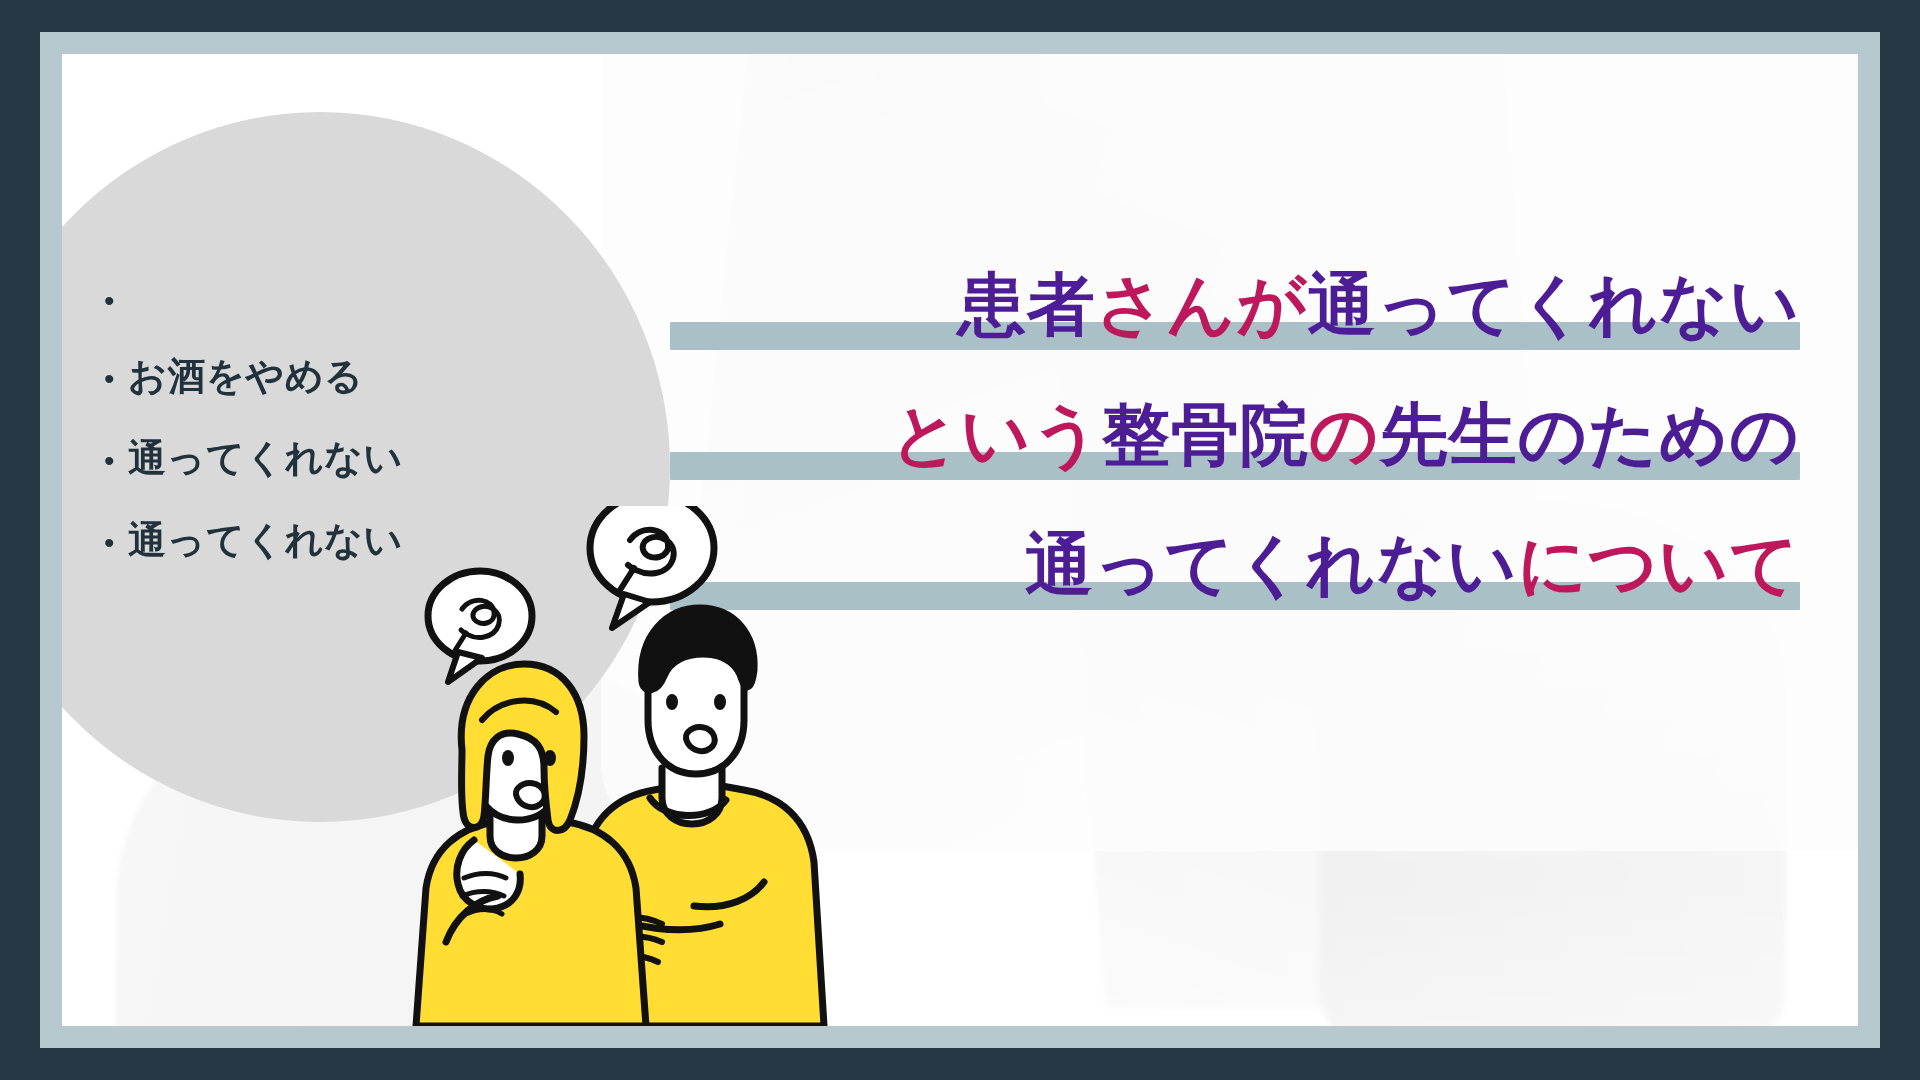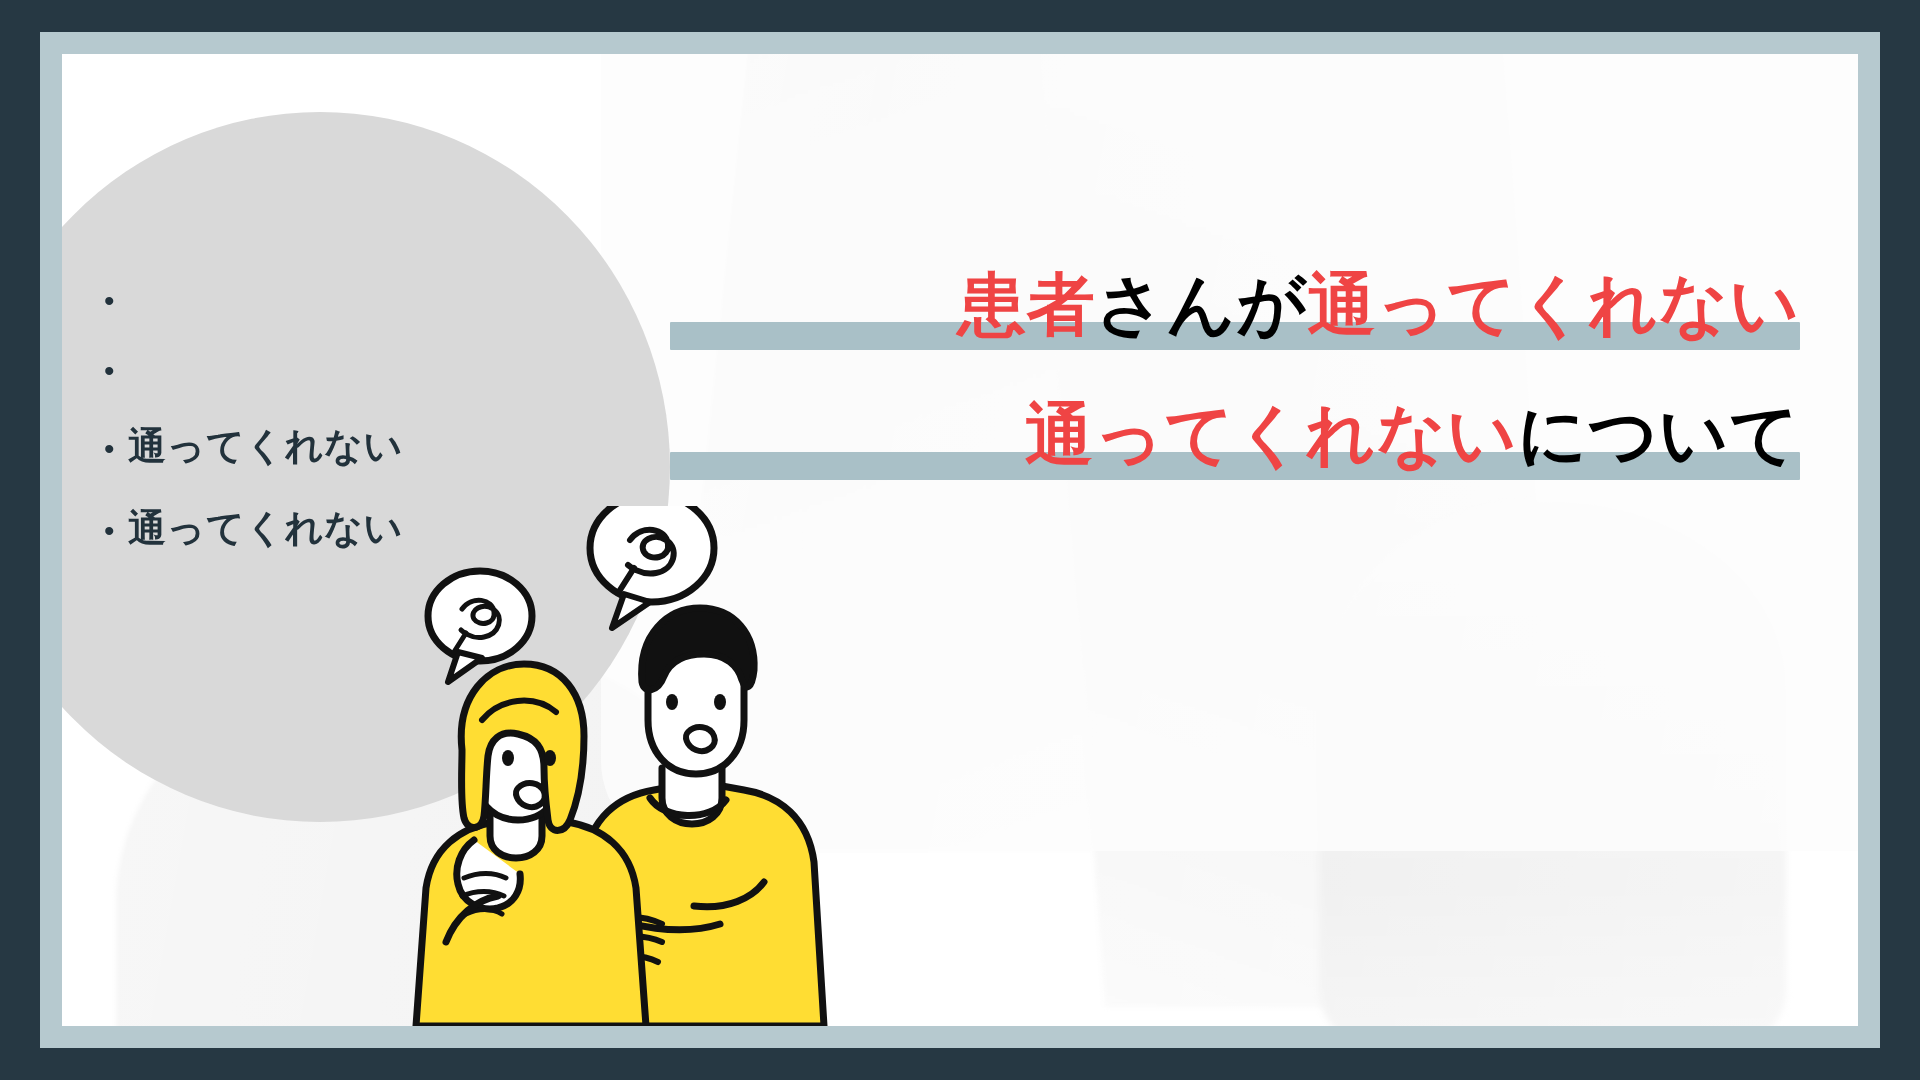--- a/index.html
+++ b/index.html
@@ -118,22 +118,22 @@
   .hl-bar.w3 { width:1035px; }
   .hl-text {
     position:relative;
     font-size:68px;
     font-weight:700;
     line-height:108px;
     letter-spacing:1px;
     white-space:nowrap;
     color:#22323c;
   }
-  .o { color:#ef4444; }
-  .d { color:#000000; }
+  .o { color:#4c1d95; }
+  .d { color:#be185d; }
 
   
   #illustration {
     position:absolute;
     left:300px; bottom:0;
     width:560px; height:520px;
   }
   #illustration svg { display:block; width:100%; height:100%; }
 </style>
 </head>
@@ -155,35 +155,40 @@
     </div>
 
     <div id="grey-blob"></div>
 
     <div id="bullet-list">
       <div class="bullet-row">
         <span class="bullet-dot">•</span>
       </div>
       <div class="bullet-row">
         <span class="bullet-dot">•</span>
+        <span class="bullet-text">お酒をやめる</span>
       </div>
       <div class="bullet-row">
         <span class="bullet-dot">•</span>
         <span class="bullet-text">通ってくれない</span>
       </div>
       <div class="bullet-row">
         <span class="bullet-dot">•</span>
         <span class="bullet-text">通ってくれない</span>
       </div>
     </div>
 
     <div id="headline">
       <div class="hl-line">
         <div class="hl-bar w1" style="width: 1130px;"></div>
         <div class="hl-text"><span class="o">患者</span><span class="d">さんが</span><span class="o">通ってくれない</span></div>
+      </div>
+      <div class="hl-line">
+        <div class="hl-bar w2" style="width: 1130px;"></div>
+        <div class="hl-text"><span class="d">という</span><span class="o">整骨院</span><span class="d">の</span><span class="o">先生のための</span></div>
       </div>
       <div class="hl-line">
         <div class="hl-bar w3" style="width: 1130px;"></div>
         <div class="hl-text"><span class="o">通ってくれない</span><span class="d">について</span></div>
       </div>
     </div>
 
     <div id="illustration">
       <svg viewBox="0 0 560 520" xmlns="http://www.w3.org/2000/svg">
         <g fill="none" stroke="#111111" stroke-width="7" stroke-linecap="round" stroke-linejoin="round">

